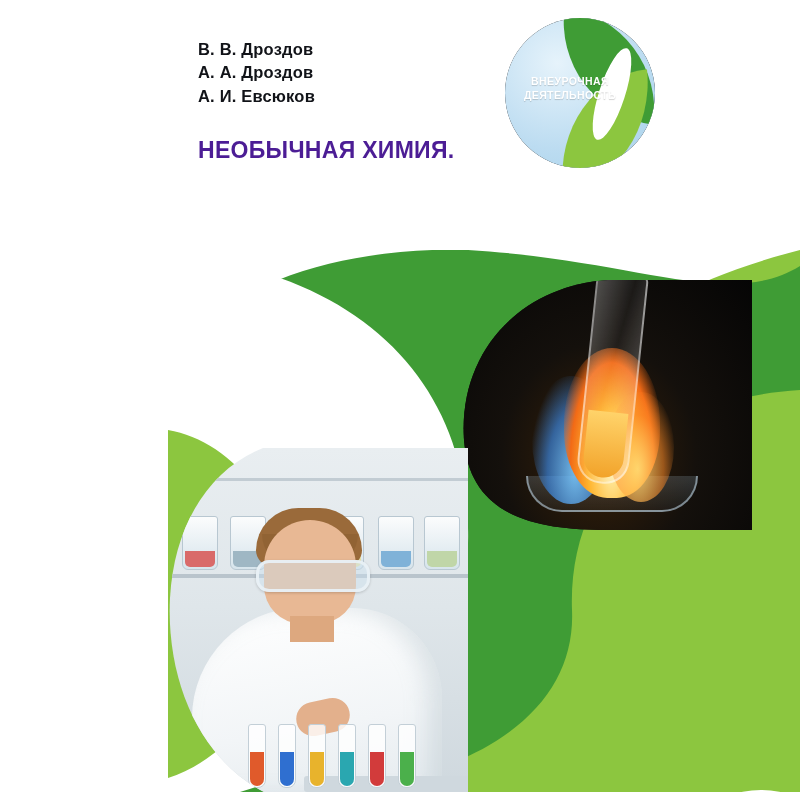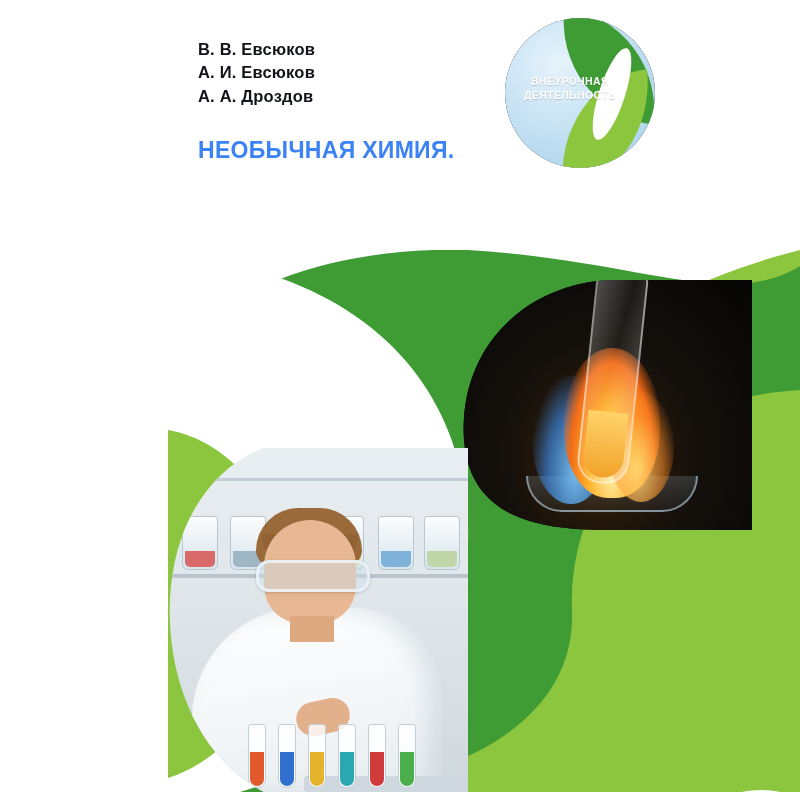--- a/index.html
+++ b/index.html
@@ -70,21 +70,21 @@
   .title {
     position: absolute;
     left: 198px;
     top: 136px;
     width: 370px;
     line-height: 1.30;
   }
   .title div {
     font-size: 23px;
     font-weight: bold;
-    color: #3b82f6;
+    color: #4c1d95;
     letter-spacing: .3px;
     text-transform: uppercase;
   }
 
   
   .badge {
     position: absolute;
     left: 505px;
     top: 18px;
     width: 150px;
@@ -385,23 +385,23 @@
   <svg class="spine-logo" viewBox="0 0 26 34">
     <rect x="0" y="0" width="26" height="34" rx="2" fill="#ffffff" opacity="0.95"></rect>
     <rect x="4" y="5" width="7" height="24" fill="#2e6ea3"></rect>
     <rect x="14" y="5" width="8" height="9" fill="#2e6ea3"></rect>
     <rect x="14" y="17" width="8" height="12" fill="#2e6ea3"></rect>
   </svg>
 
   <div class="book"></div>
 
   <div class="authors">
-    <div>В. В. Евсюков</div>
+    <div>В. В. Дроздов</div>
+    <div>А. А. Дроздов</div>
     <div>А. И. Евсюков</div>
-    <div>А. А. Дроздов</div>
   </div>
 
   <div class="title">
     <div>НЕОБЫЧНАЯ ХИМИЯ.</div>
   </div>
 
   <div class="badge">
     <div class="sky"></div>
     <div class="leaf-dark"></div>
     <div class="leaf-light"></div>

